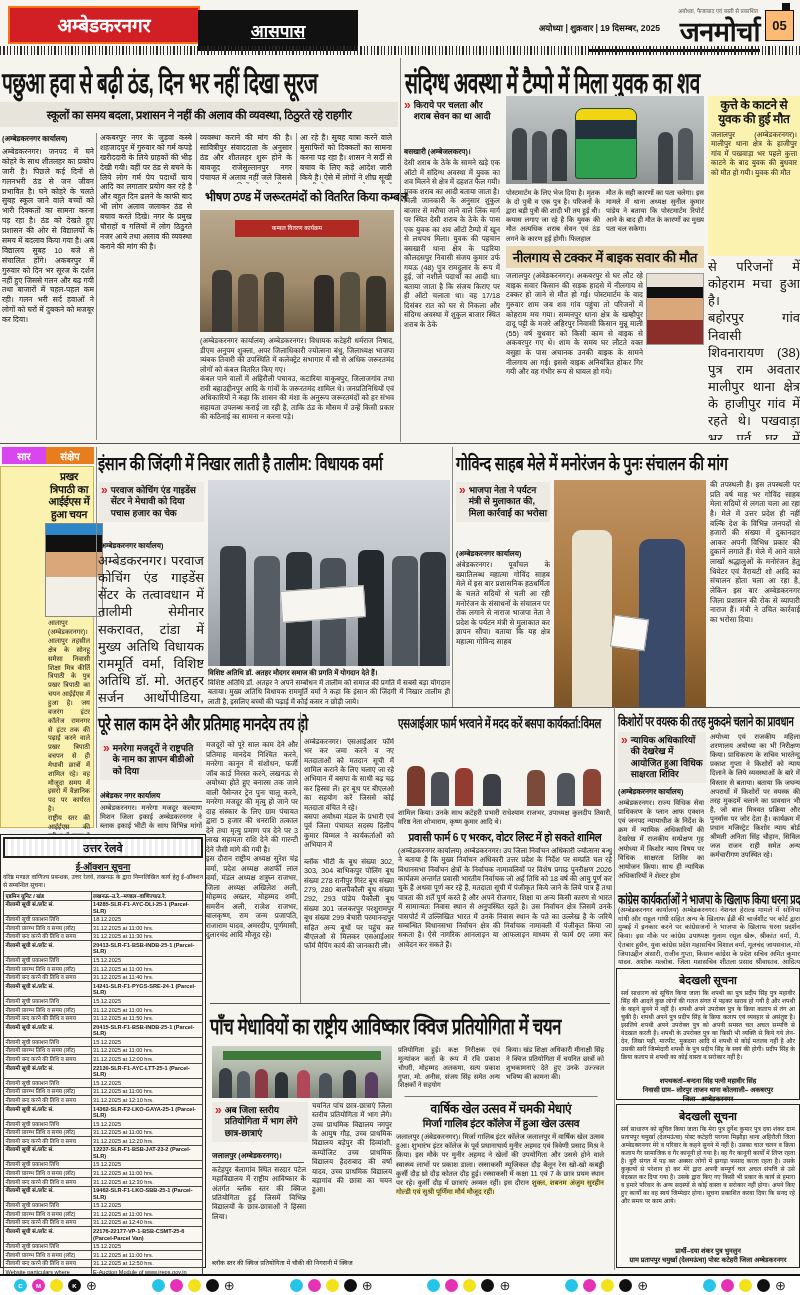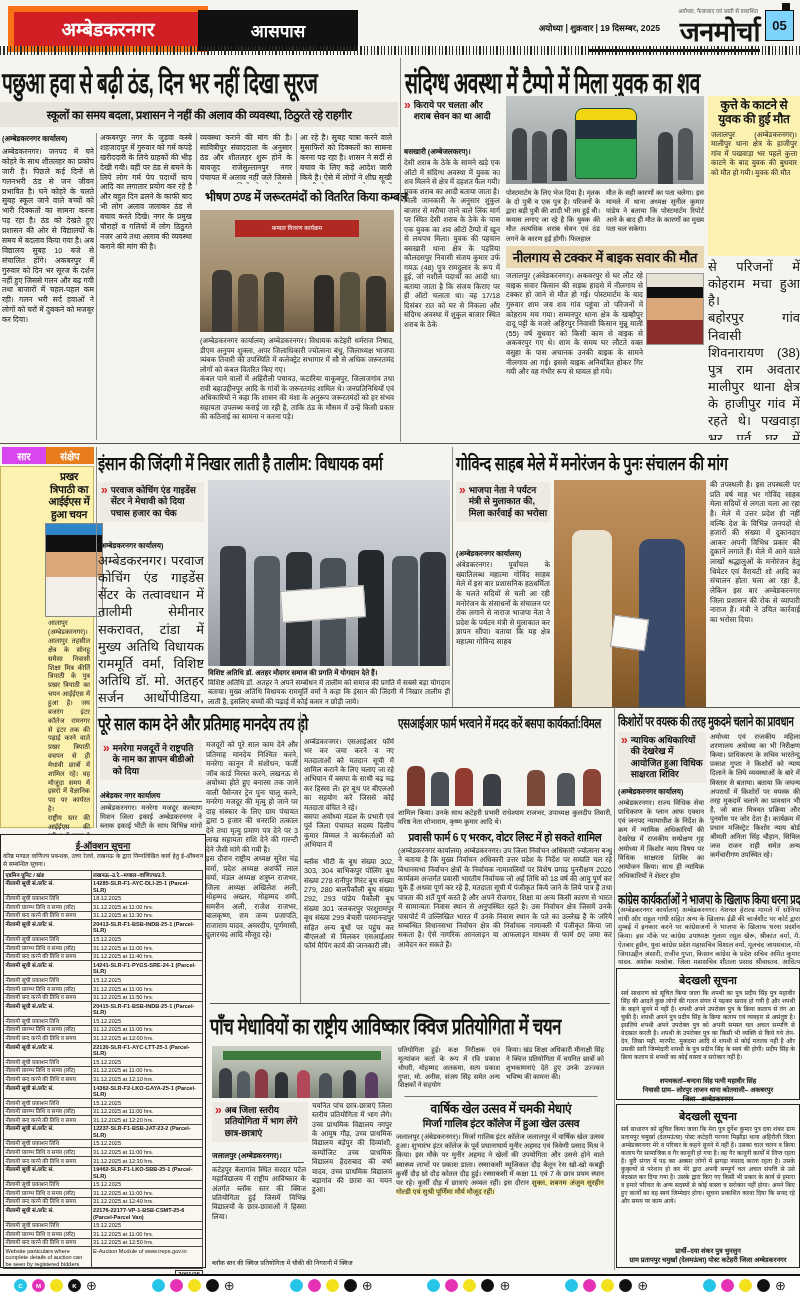--- a/index.html
+++ b/index.html
@@ -13,21 +13,21 @@
   .rule-v{background:#8a8a85;width:1px;}
   .rule-h{background:#55544f;height:1px;}
   .bullet{display:flex;gap:3px;font-size:9px;font-weight:bold;line-height:1.25;background:#eceae3;padding:3px;}
   .bullet .bq{color:#d21f26;font-size:12px;line-height:.9;}
   .photo{overflow:hidden;}
   .figs{position:absolute;border-radius:7px 7px 0 0;}
   .sign{font-size:6.6px;font-weight:bold;text-align:center;line-height:1.35;}
   .notice{border:1.2px solid #222;background:#faf8f2;padding:3px 4px;box-sizing:border-box;}
   .notice h4{margin:0 0 2px;font-size:11px;text-align:center;}
   
-  .regionbox{background:#d21f26;color:#fff;font-weight:bold;font-size:19px;display:flex;align-items:center;justify-content:center;border:6px solid #f97316;}
+  .regionbox{background:#d21f26;color:#fff;font-weight:bold;font-size:19px;display:flex;align-items:center;justify-content:center;border:2px solid #f97316;}
   .sectionbox{background:#111;color:#fff;font-weight:bold;font-size:17px;display:flex;align-items:center;justify-content:center;}
   .hatch{background:repeating-linear-gradient(90deg,#2c2c2c 0 1.2px,transparent 1.2px 3.4px);}
   
   #eauction table{border-collapse:collapse;width:100%;}
   #eauction td{border:.7px solid #4c4a45;font-size:5.6px;line-height:1.15;padding:.6px 1.5px;vertical-align:top;}
   #eauction td:first-child{width:44%;}
   
   #print-marks{display:flex;justify-content:space-between;align-items:center;padding:0 14px;background:#fff;}
   .pm-group{display:flex;gap:5px;align-items:center;}
   .pm-dot{width:13px;height:13px;border-radius:50%;display:inline-flex;align-items:center;justify-content:center;font-size:6px;font-weight:bold;color:#fff;}
@@ -36,27 +36,27 @@
   .yellowbox{background:#fcf2b0;padding-left:44px;}
   .tanbar{background:#e9d7b4;}
   .pl{white-space:pre-line;}
 </style>
 </head>
 <body>
 
 <div class="abs regionbox" style="left:8px;top:6px;width:188px;height:34px;">
     <span>अम्बेडकरनगर</span>
   </div>
-<div class="abs sectionbox" style="left:198px;top:10px;width:160px;height:41px;">
+<div class="abs sectionbox" style="left:198px;top:10px;width:160px;height:41px;text-decoration:underline;">
     <span>आसपास</span>
   </div>
 <div class="abs" style="left:470px;top:22px;width:190px;font-size:8.6px;font-weight:bold;text-align:right;">अयोध्या | शुक्रवार | 19 दिसम्बर, 2025</div>
 <div class="abs" style="left:600px;top:7px;width:158px;font-size:5.6px;color:#555;text-align:right;">अयोध्या, फैजाबाद एवं बस्ती से प्रकाशित</div>
 <div class="abs" style="left:588px;top:12px;width:172px;font-size:27px;font-weight:bold;text-align:right;letter-spacing:-.5px;border-bottom:3px solid #111;">जनमोर्चा</div>
-<div class="abs" style="left:765px;top:10px;width:27px;height:29px;border:1.5px solid #111;display:flex;align-items:center;justify-content:center;font-size:13px;font-weight:bold;background:#7dd3fc;">05</div>
+<div class="abs" style="left:765px;top:10px;width:27px;height:29px;border:1.5px solid #111;display:flex;align-items:center;justify-content:center;font-size:13px;font-weight:bold;background:#fdba74;">05</div>
 <div class="abs" style="left:782px;top:3px;width:8px;height:8px;background:#111;"></div>
 <div class="abs hatch" style="left:0;top:46px;width:800px;height:9px;"></div>
 
 <div class="abs hl cond" style="left:2px;top:62px;font-size:19px;transform:scaleY(1.55);">पछुआ हवा से बढ़ी ठंड, दिन भर नहीं दिखा सूरज</div>
 <div class="abs" style="left:0;top:102px;width:398px;height:25px;background:#e7e4dc;display:flex;align-items:center;justify-content:center;">
   <span class="hl cond" style="font-size:11.5px;transform:scaleX(.97);transform-origin:center;">स्कूलों का समय बदला, प्रशासन ने नहीं की अलाव की व्यवस्था, ठिठुरते रहे राहगीर</span>
 </div>
 <div class="abs byline" style="left:2px;top:133px;width:92px;">(अम्बेडकरनगर कार्यालय)</div>
 <div class="abs bt" style="left:2px;top:147px;width:92px;height:293px;">अम्बेडकरनगर। जनपद में घने कोहरे के साथ शीतलहर का प्रकोप जारी है। पिछले कई दिनों से गलनभरी ठंड से जन जीवन प्रभावित है। घने कोहरे के चलते सुबह स्कूल जाने वाले बच्चों को भारी दिक्कतों का सामना करना पड़ रहा है। ठंड को देखते हुए प्रशासन की ओर से विद्यालयों के समय में बदलाव किया गया है। अब विद्यालय सुबह 10 बजे से संचालित होंगे। अकबरपुर में गुरुवार को दिन भर सूरज के दर्शन नहीं हुए जिससे गलन और बढ़ गयी तथा बाजारों में चहल-पहल कम रही। गलन भरी सर्द हवाओं ने लोगों को घरों में दुबकने को मजबूर कर दिया।</div>
 <div class="abs bt" style="left:100px;top:133px;width:92px;height:307px;">अकबरपुर नगर के जुड़वा कस्बे शहजादपुर में गुरुवार को गर्म कपड़े खरीददारी के लिये ग्राहकों की भीड़ देखी गयी। वहीं पर ठंड से बचने के लिये लोग गर्म पेय पदार्थों चाय आदि का लगातार प्रयोग कर रहे है और बहुत दिन ढलने के काफी बाद भी लोग अलाव जलाकर ठंड से बचाव करते दिखे। नगर के प्रमुख चौराहों व गलियों में लोग ठिठुरते नजर आये तथा अलाव की व्यवस्था कराने की मांग की है।</div>
@@ -211,20 +211,21 @@
 <div class="abs bt" style="left:506px;top:1046px;width:98px;height:46px;font-size:6.7px;">किया। खंड शिक्षा अधिकारी मीनाक्षी सिंह ने क्विज प्रतियोगिता में चयनित छात्रों को शुभकामनाएं देते हुए उनके उज्ज्वल भविष्य की कामना की।</div>
 <div class="abs" style="left:212px;top:1258px;width:180px;font-size:6.3px;">ब्लॉक स्तर की क्विज प्रतियोगिता में चौकी की निगरानी में क्विज</div>
 
 <div class="abs hl" style="left:396px;top:1096px;width:210px;font-size:13px;text-align:center;white-space:nowrap;transform:scaleX(.92);transform-origin:center;border-top:1px solid #777;padding-top:2px;">वार्षिक खेल उत्सव में चमकी मेधाएं</div>
 <div class="abs hl" style="left:396px;top:1116px;width:210px;font-size:10.5px;text-align:center;">मिर्जा गालिब इंटर कॉलेज में हुआ  खेल उत्सव</div>
 <div class="abs bt" style="left:396px;top:1132px;width:208px;height:136px;font-size:7px;">
   <span>जलालपुर (अंबेडकरनगर)। मिर्जा गालिब इंटर कॉलेज जलालपुर में वार्षिक खेल उत्सव हुआ। शुभारंभ इंटर कॉलेज के पूर्व प्रधानाचार्य मुनीर अहमद एवं त्रिवेणी प्रसाद मिश्र ने किया। इस मौके पर मुनीर अहमद ने खेलों की उपयोगिता और उससे होने वाले स्वास्थ्य लाभों पर प्रकाश डाला। रस्साकसी म्यूजिकल दौड़ बैलून रेस खो-खो कबड्डी कुर्सी दौड़ थ्रो दौड़ कोतल दौड़ हुई। रस्साकसी में कक्षा 11 एवं 7 के छात्र प्रथम स्थान पर रहे। कुर्सी दौड़ में छात्राएं अव्वल रहीं। इस दौरान </span><span style="background:#fcf2b0;">शुक्ल, शबनम अंजुम सुरहीन गोल्डी एवं सुश्री पूर्णिमा मौर्य मौजूद रहीं।</span>
 </div>
 
 <div class="abs" id="eauction" style="left:0;top:834px;width:206px;height:434px;border:1.4px solid #222;background:#f9f7f0;box-sizing:border-box;padding:2px;">
+  <div style="border:2px double #222;text-align:center;font-weight:bold;font-size:11px;padding:1px 0;background:repeating-linear-gradient(90deg,#eee 0 3px,#fff 3px 6px);">उत्तर रेलवे</div>
   <div style="text-align:center;font-weight:bold;font-size:9px;text-decoration:underline;margin:2px 0 1px;">ई-ऑक्शन सूचना</div>
   <div style="font-size:6px;line-height:1.25;text-align:justify;margin-bottom:2px;">वरिष्ठ मण्डल वाणिज्य प्रबन्धक, उत्तर रेलवे, लखनऊ के द्वारा निम्नलिखित कार्य हेतु ई-ऑक्शन से सम्बन्धित सूचना।</div>
   <table>
       <tbody id="railway-rows">
         <tr>
           <td style="font-weight: bold;">एडमिन यूनिट / खंड</td>
           <td style="font-weight: bold;">लखनऊ–उ.रे.–मण्डल–वाणिज्य/उ.रे.</td>
         </tr>
         <tr>
           <td style="font-weight: bold;">नीलामी सूची सं./लॉट सं.</td>

